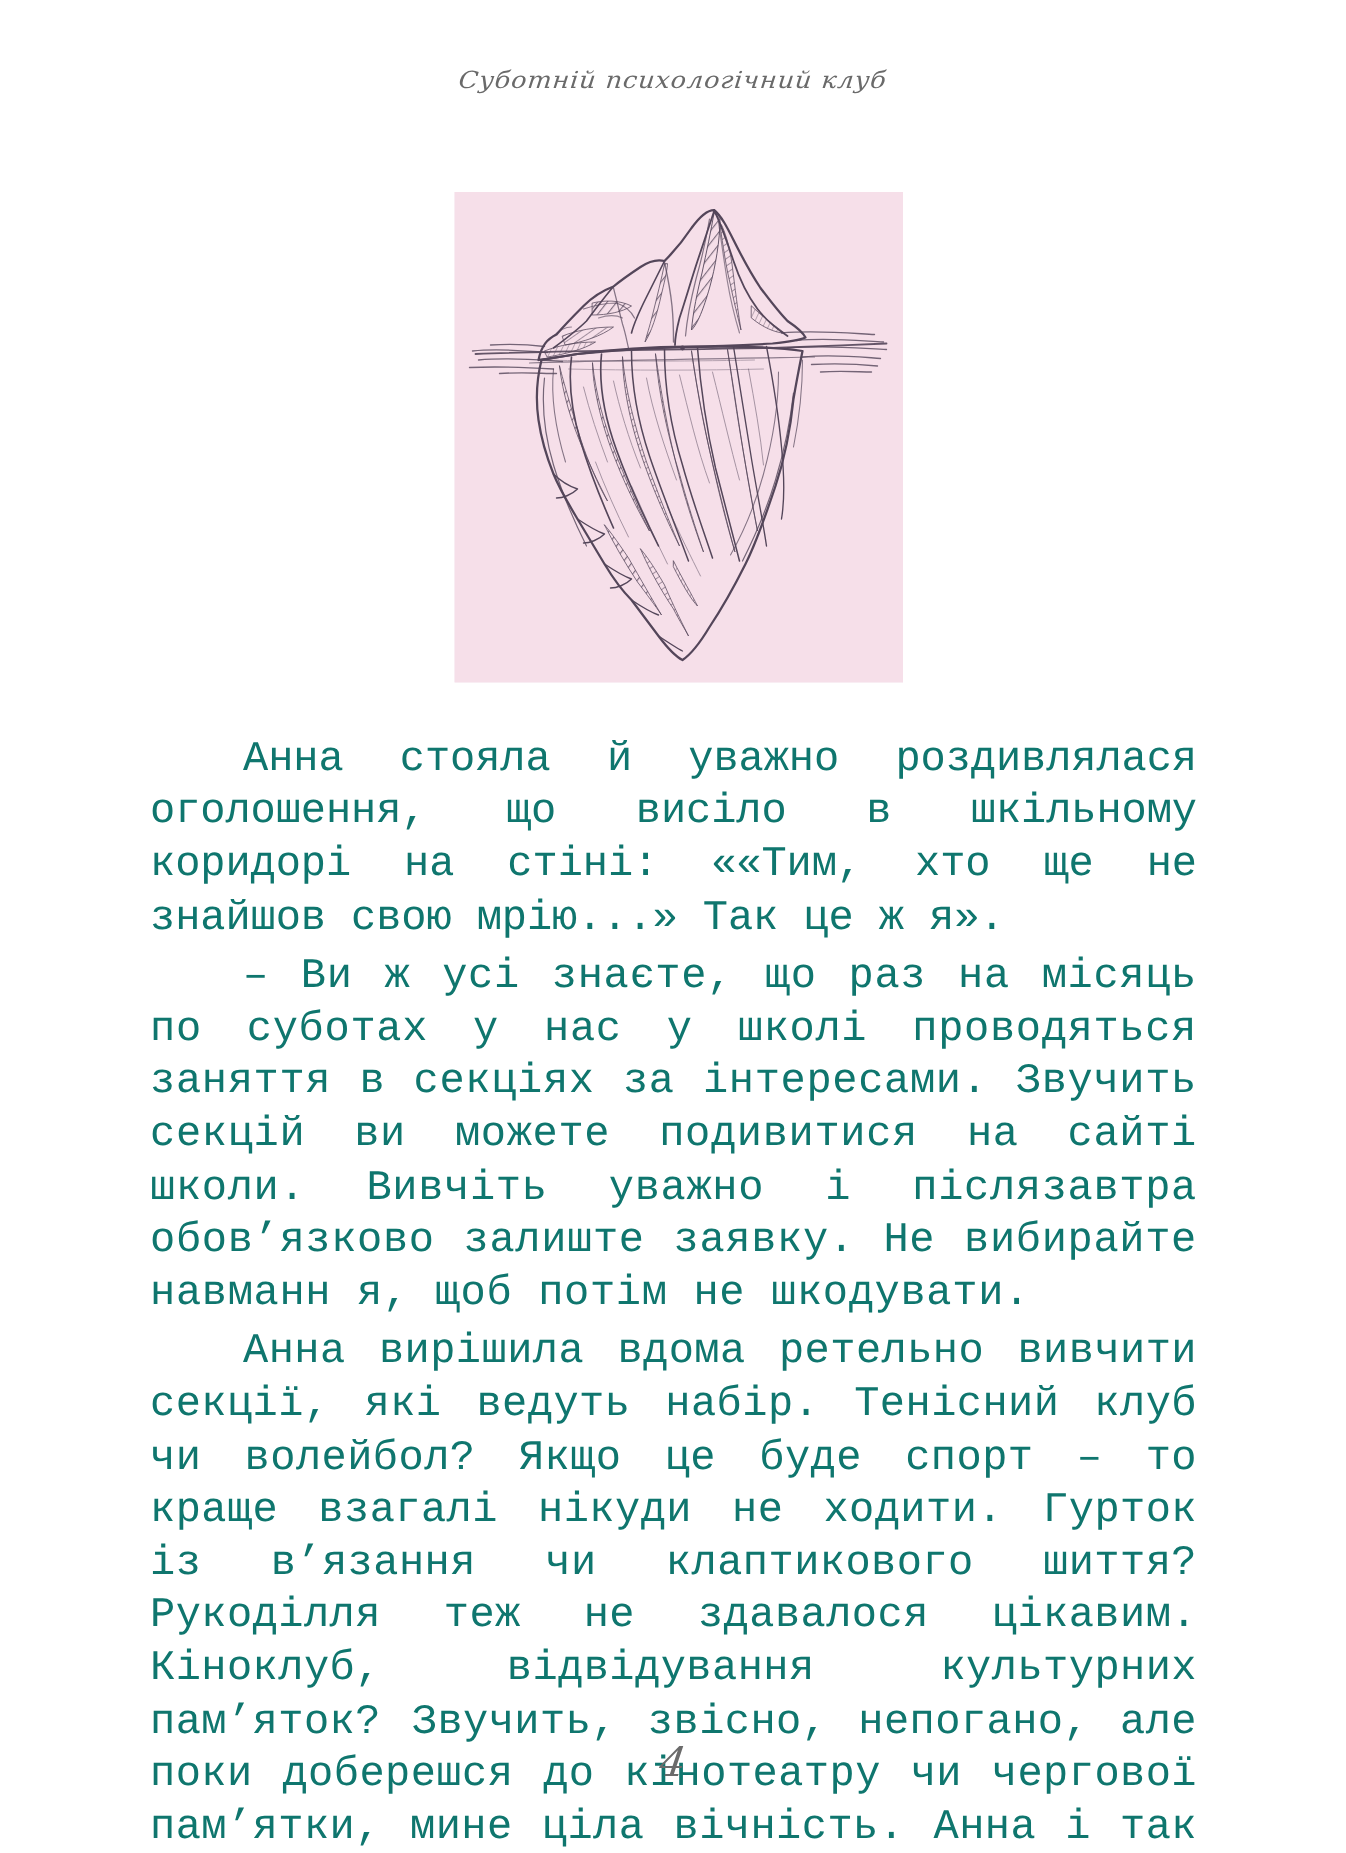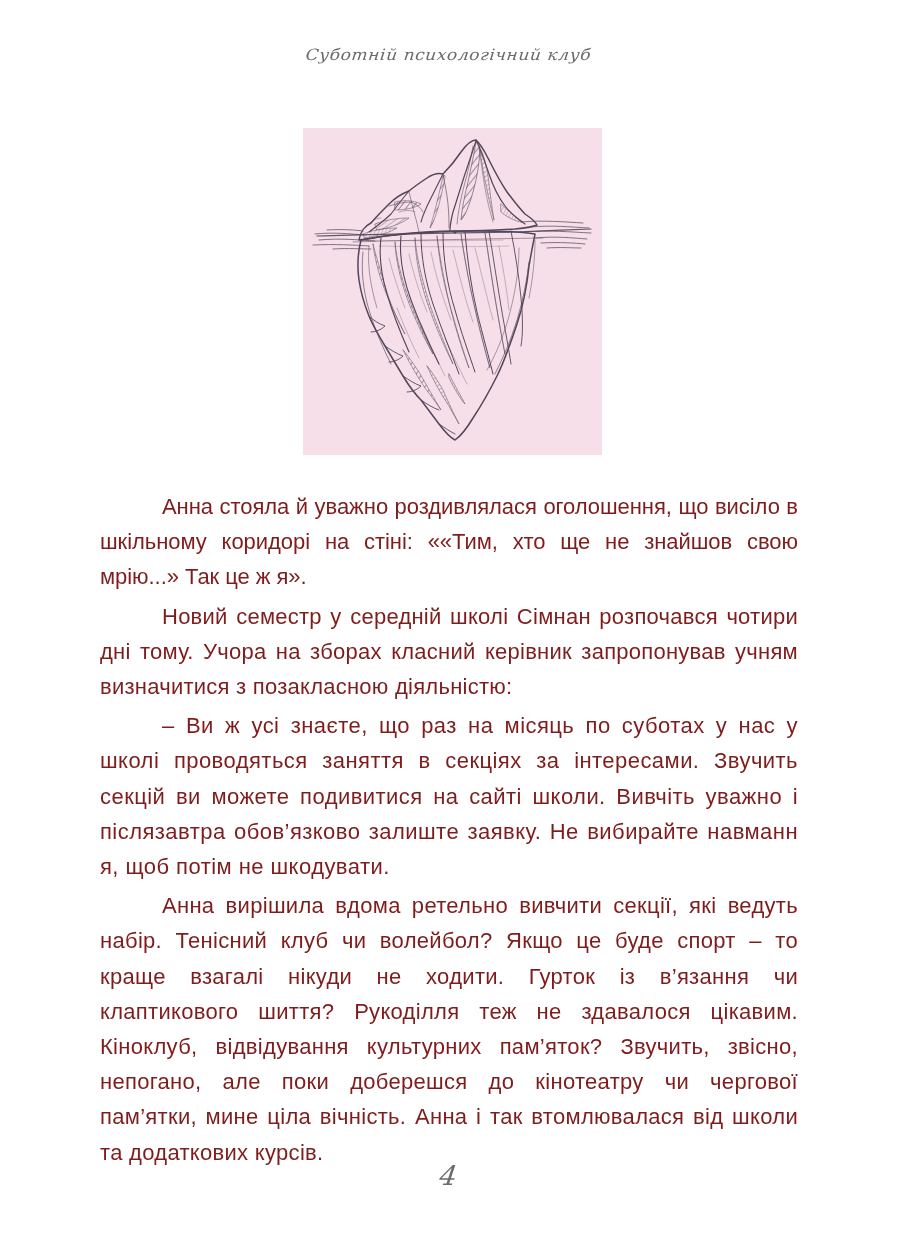--- a/index.html
+++ b/index.html
@@ -53,24 +53,24 @@
   .body-text {
     position: absolute;
     left: 100px;
     top: 489px;
     width: 698px;
   }
   .para {
     margin: 0 0 2px 0;
     text-indent: 62px;
     text-align: justify;
-    font-size: 22px;
+    font-size: 28px;
     line-height: 35.2px;
-    color: #7f1d1d;
-    font-family: Liberation Sans, sans-serif;
+    color: #0f766e;
+    font-family: Liberation Mono, monospace;
     -webkit-hyphens: none;
     hyphens: none;
   }
   .para.tight-1 { letter-spacing: -0.05px; }
   .para.tight-2 { letter-spacing: 0.25px; }
   .para.tight-3 { letter-spacing: 0.45px; }
   .para.tight-4 { letter-spacing: 0.3px; }
   .para + .para { margin-top: 4px; }
 
   
@@ -314,20 +314,19 @@
           <path d="M60 112 C 100 113, 150 113, 200 112"></path>
           <path d="M76 118 C 116 119, 166 119, 206 118"></path>
         </g>
 
       </g>
     </svg>
   </div>
 
   <div class="body-text">
     <p class="para tight-1">Анна стояла й уважно роздивлялася оголошення, що висіло в шкільному коридорі на стіні: ««Тим, хто ще не знайшов свою мрію...» Так це ж я».</p>
-    <p class="para tight-2">Новий семестр у середній школі Сімнан розпочався чотири дні тому. Учора на зборах класний керівник запропонував учням визначитися з позакласною діяльністю:</p>
     <p class="para tight-3">– Ви ж усі знаєте, що раз на місяць по суботах у нас у школі проводяться заняття в секціях за інтересами. Звучить секцій ви можете подивитися на сайті школи. Вивчіть уважно і післязавтра обов’язково залиште заявку. Не вибирайте навманн я, щоб потім не шкодувати.</p>
     <p class="para tight-4">Анна вирішила вдома ретельно вивчити секції, які ведуть набір. Тенісний клуб чи волейбол? Якщо це буде спорт – то краще взагалі нікуди не ходити. Гурток із в’язання чи клаптикового шиття? Рукоділля теж не здавалося цікавим. Кіноклуб, відвідування культурних пам’яток? Звучить, звісно, непогано, але поки доберешся до кінотеатру чи чергової пам’ятки, мине ціла вічність. Анна і так втомлювалася від школи та додаткових курсів.</p>
   </div>
 
   <div class="folio">4</div>
 
 </div>
 
 </body></html>

